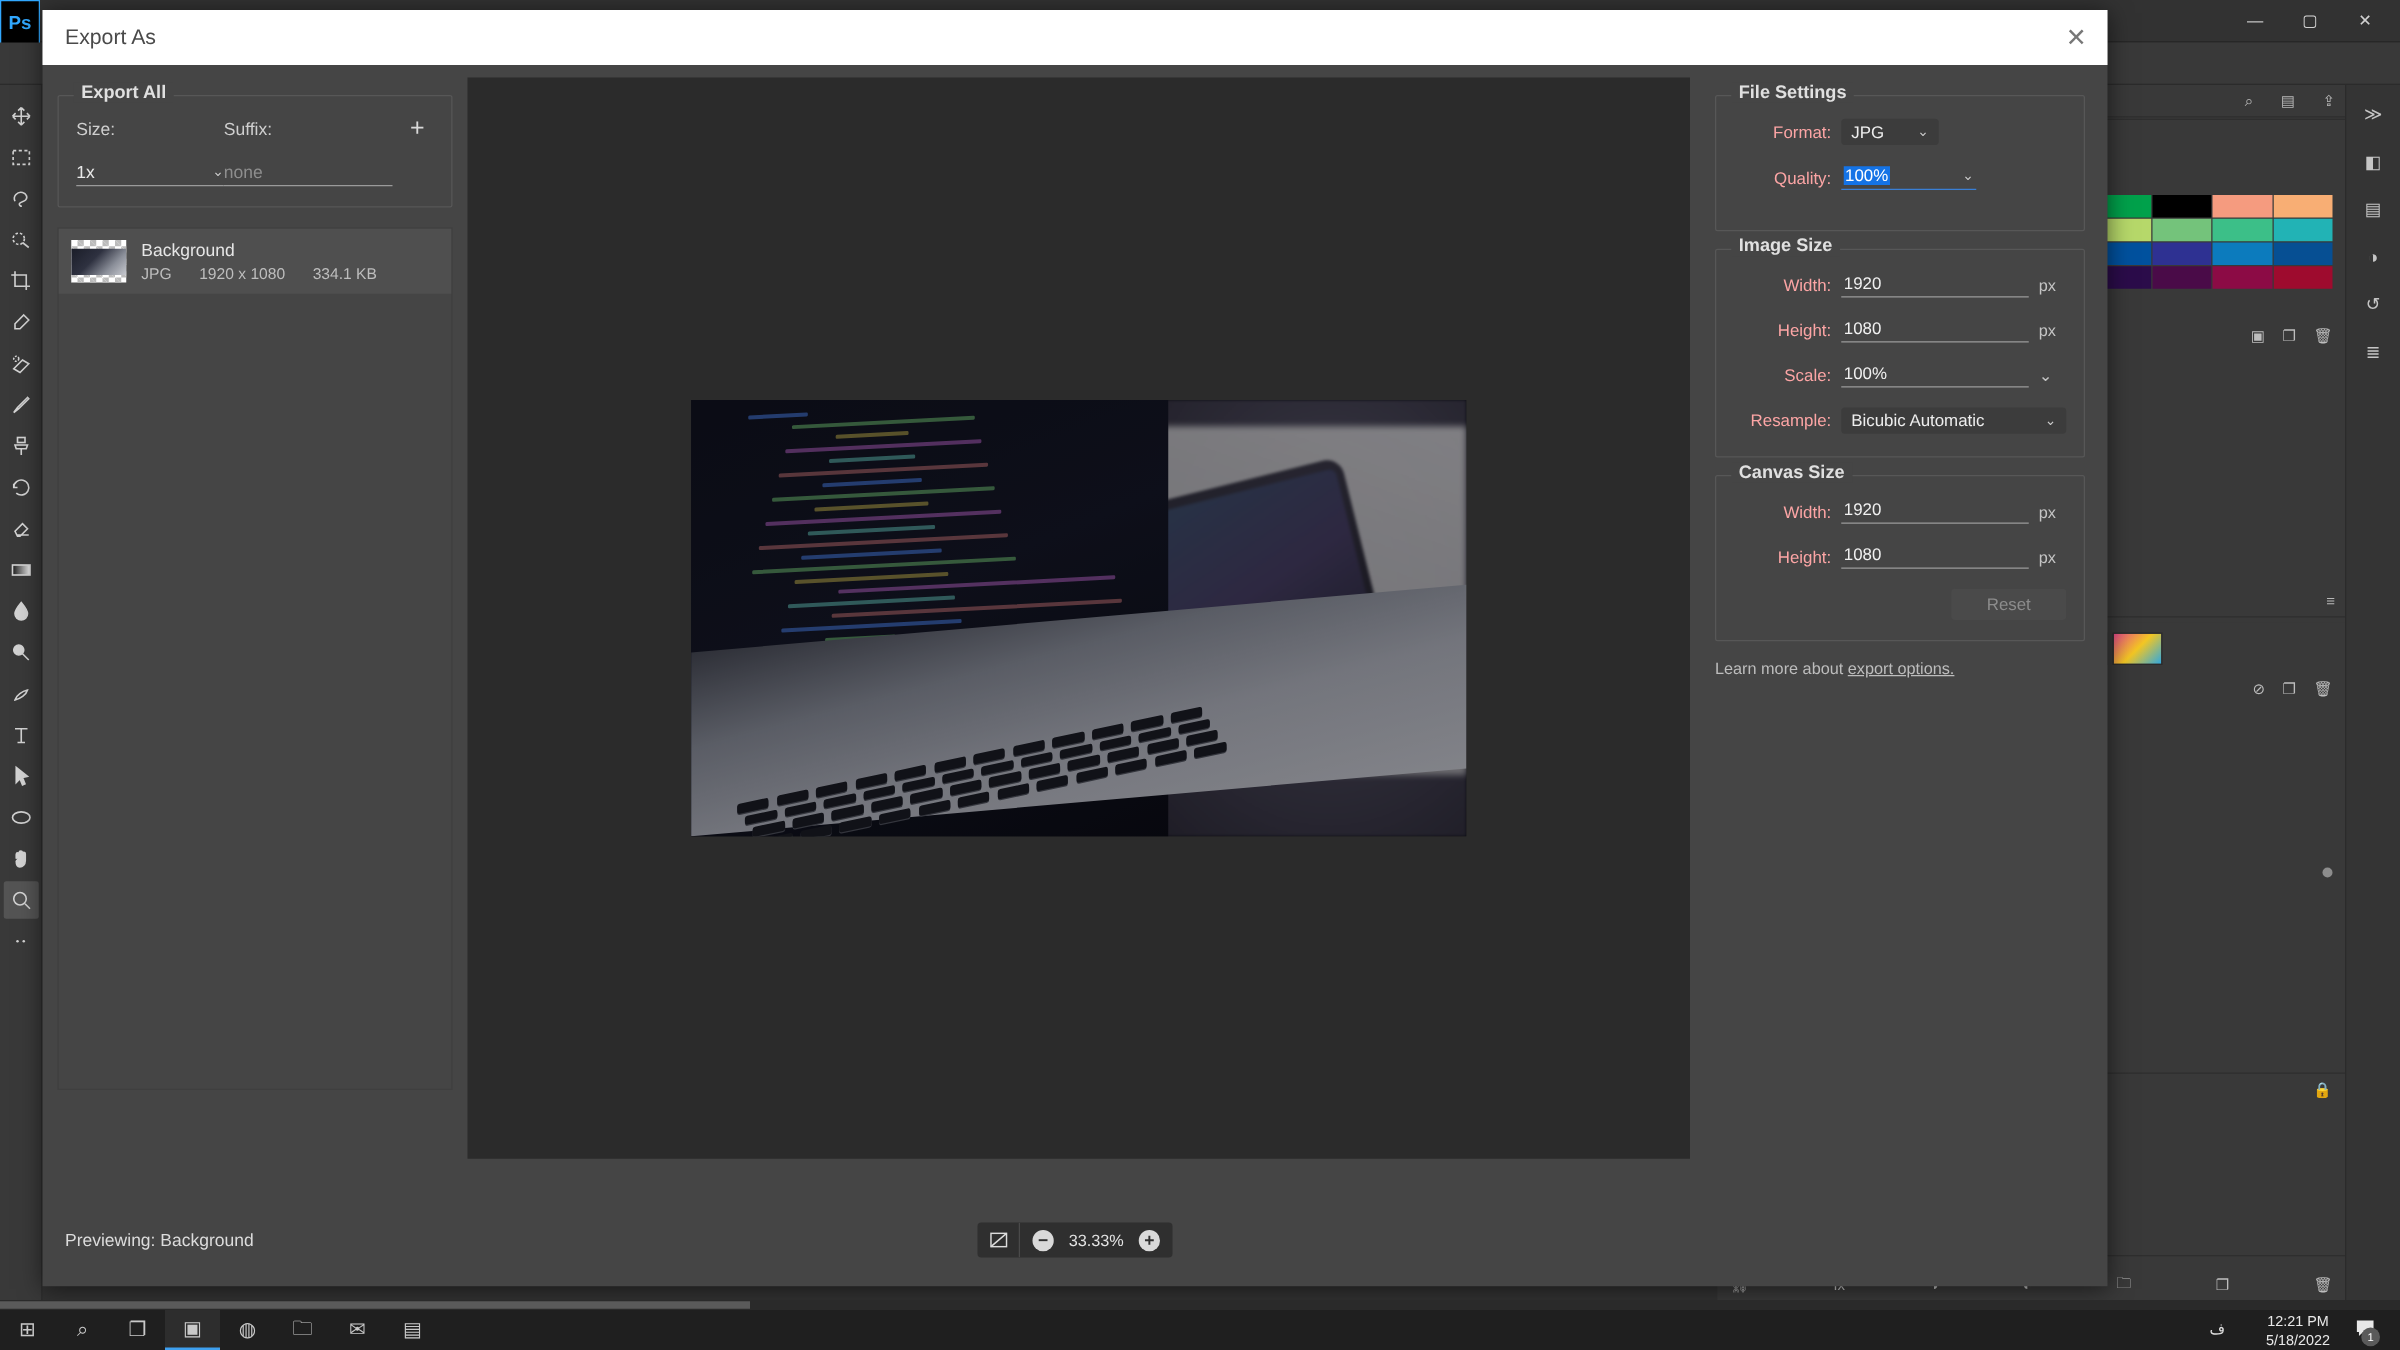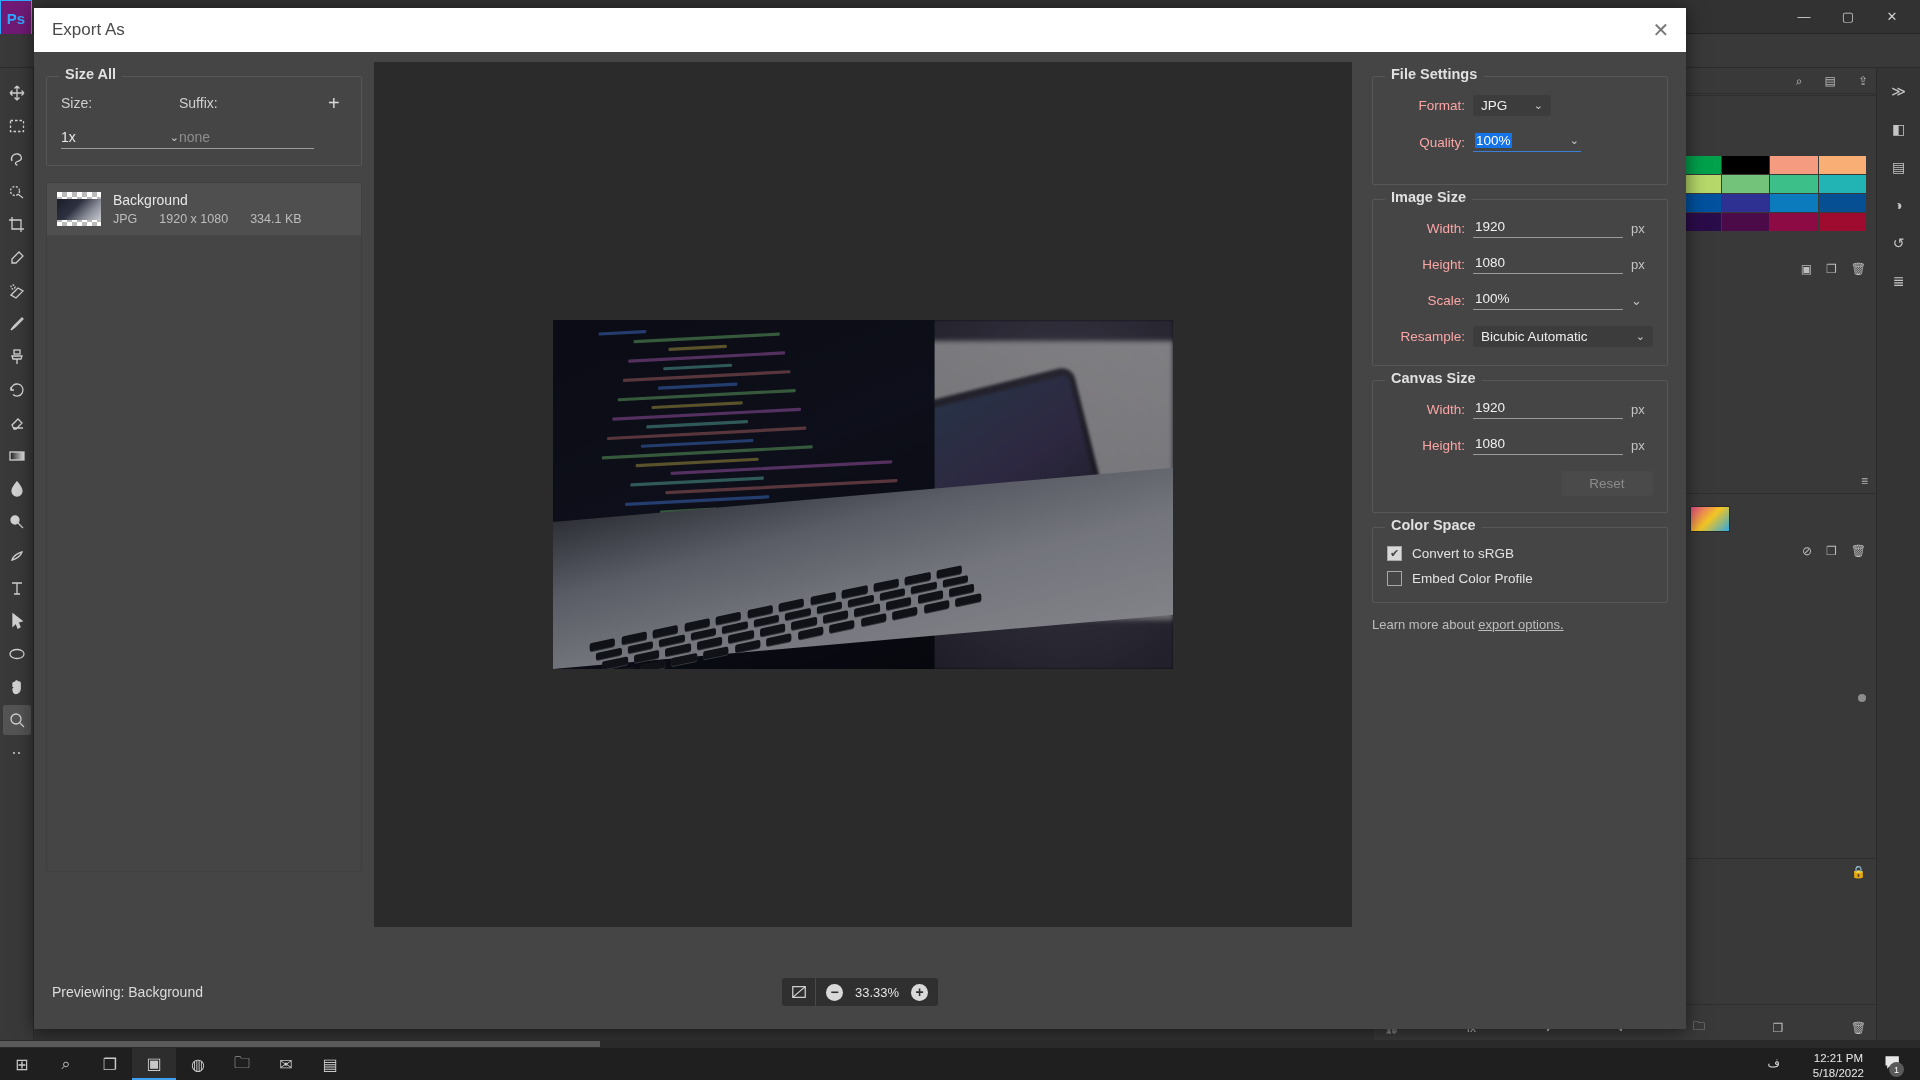--- a/index.html
+++ b/index.html
@@ -12,21 +12,21 @@
   }
   .app { position: absolute; inset: 0; }
 
   
   .ps-topbar {
     position: absolute; left: 0; top: 0; width: 1920px; height: 34px;
     background: #323232; border-bottom: 1px solid #252525;
   }
   .ps-logo {
     position: absolute; left: 0; top: 0; width: 32px; height: 36px;
-    background: #701a75; color: #31a8ff;
+    background: #000000; color: #31a8ff;
     font-size: 15px; font-weight: bold;
     display: flex; align-items: center; justify-content: center;
     border: 1px solid #31a8ff;
   }
   .win-ctrls { position: absolute; right: 6px; top: 2px; display: flex; gap: 0; }
   .win-btn {
     width: 44px; height: 28px; display: flex; align-items: center; justify-content: center;
     color: #d0d0d0; font-size: 13px;
   }
 
@@ -543,21 +543,21 @@
   <div class="dialog">
     <div class="dlg-title">
       <span>Export As</span>
       <span class="dlg-close">✕</span>
     </div>
 
     <div class="dlg-body">
 
       <div class="dlg-left">
         <div class="fieldset">
-          <legend>Size All</legend>
+          <legend>Export All</legend>
           <div class="scale-grid">
             <div class="col-size">
               <span class="lbl">Size:</span>
               <div class="underline-field">
                 <span>1x</span>
                 <span class="chev">⌄</span>
               </div>
             </div>
             <div class="col-suffix">
               <span class="lbl">Suffix:</span>
@@ -737,31 +737,20 @@
             <span class="fs-label">Height:</span>
             <span class="uline">1080</span>
             <span class="unit">px</span>
           </div>
           <div class="row" style="margin-bottom:0">
             <span class="btn-reset">Reset</span>
           </div>
         </div>
 
 
-        <div class="fieldset">
-          <legend>Color Space</legend>
-          <div class="check-row">
-            <span class="cbox on">✔</span>
-            <span>Convert to sRGB</span>
-          </div>
-          <div class="check-row" style="margin-bottom:0">
-            <span class="cbox"></span>
-            <span>Embed Color Profile</span>
-          </div>
-        </div>
 
         <div class="learn">
           <span>Learn more about </span><a href="#">export options.</a>
         </div>
       </div>
     </div>
 
     <div class="dlg-footer">
       <div class="previewing">
         <span>Previewing:</span>

